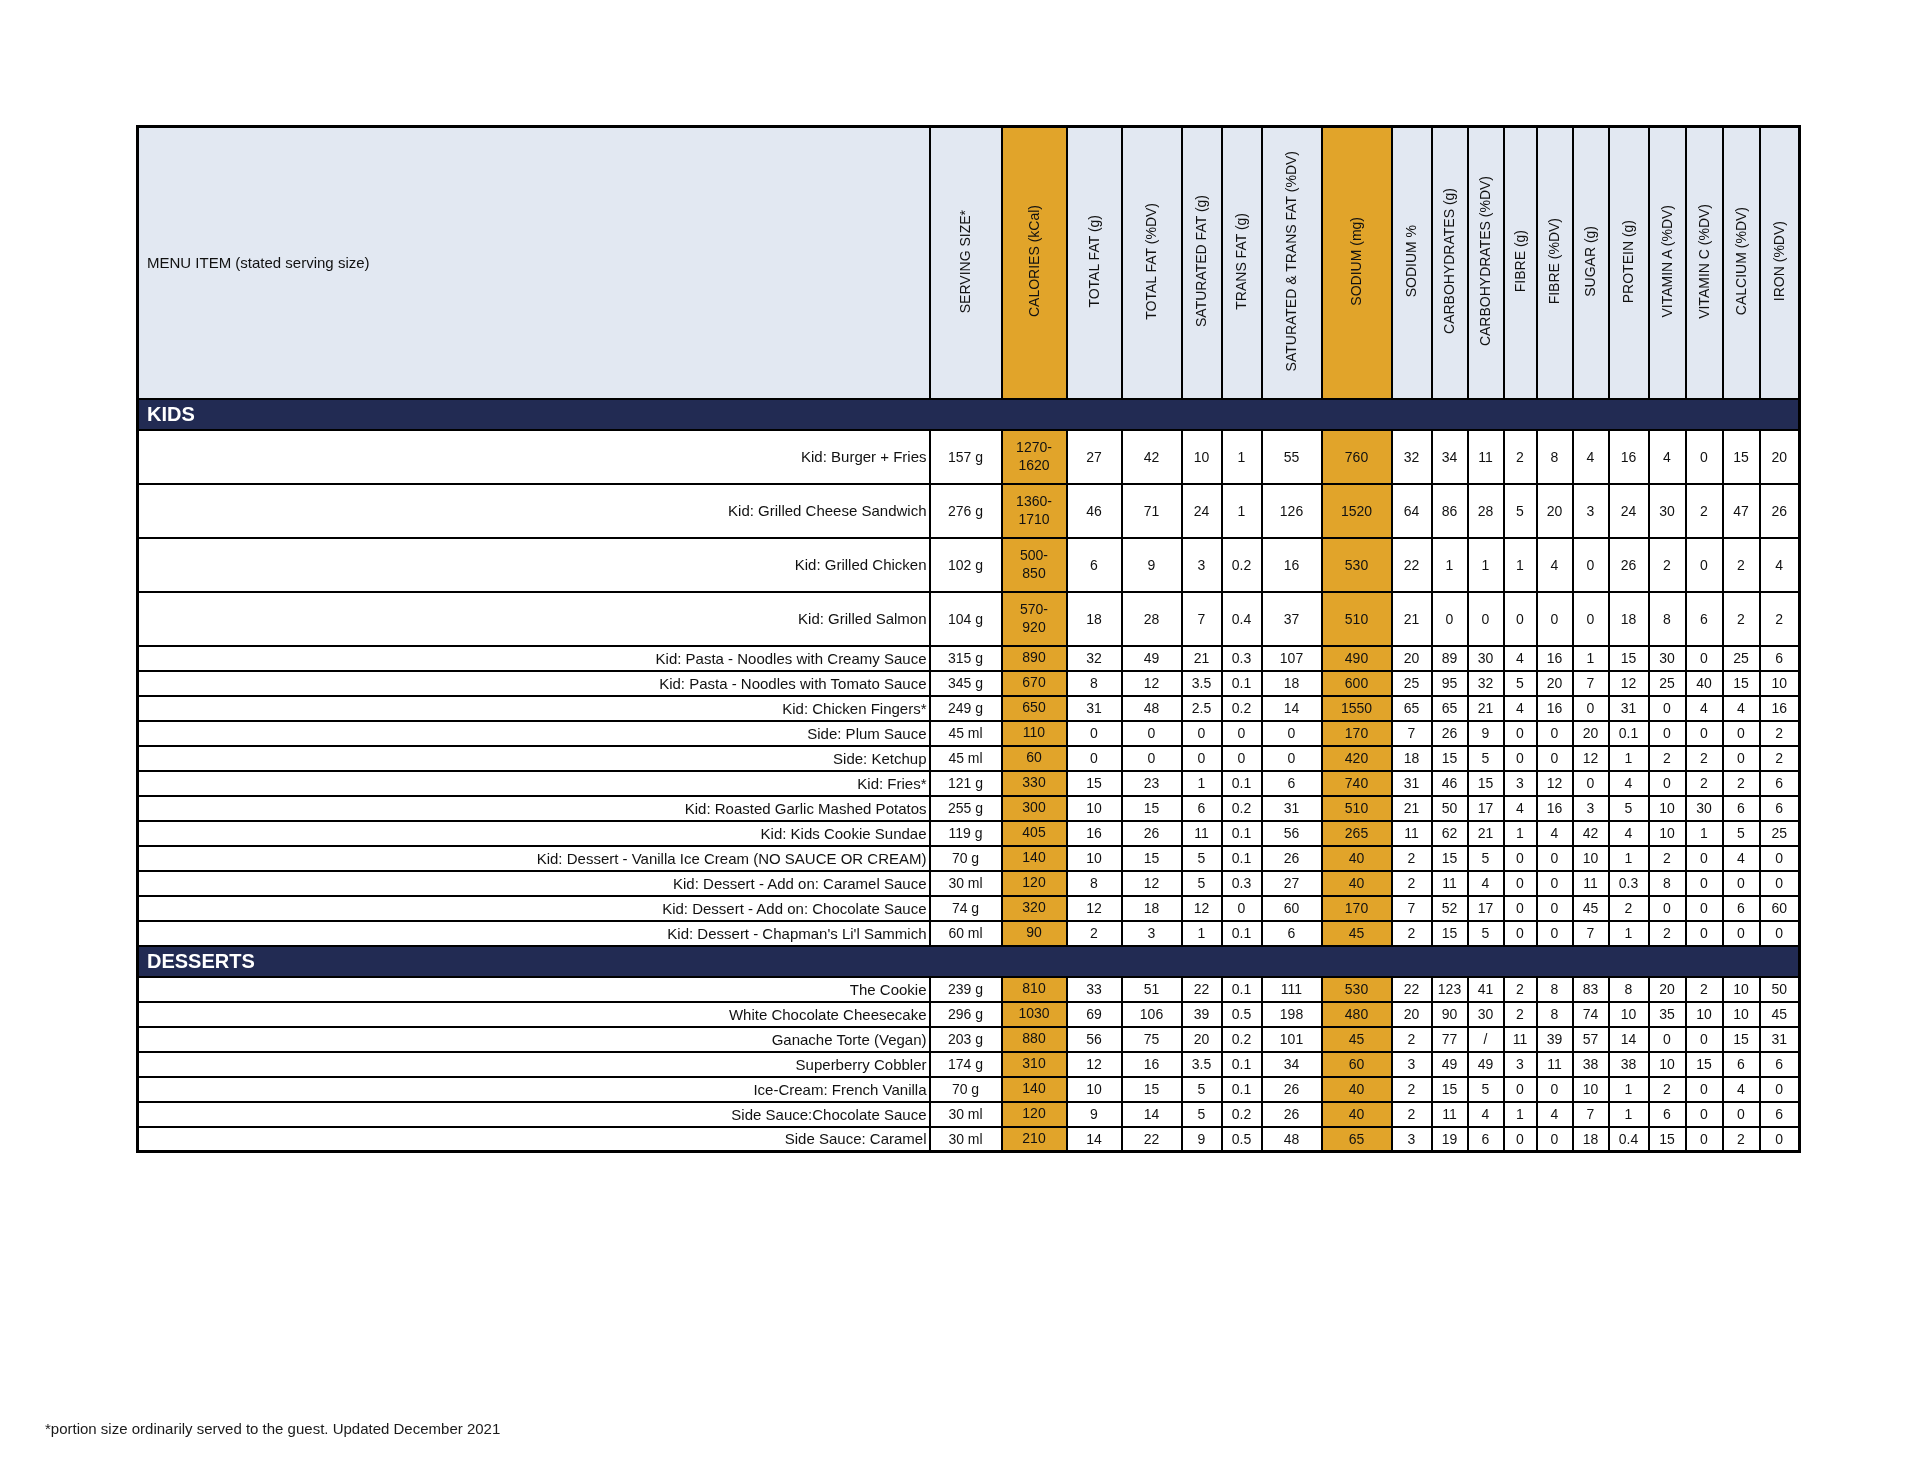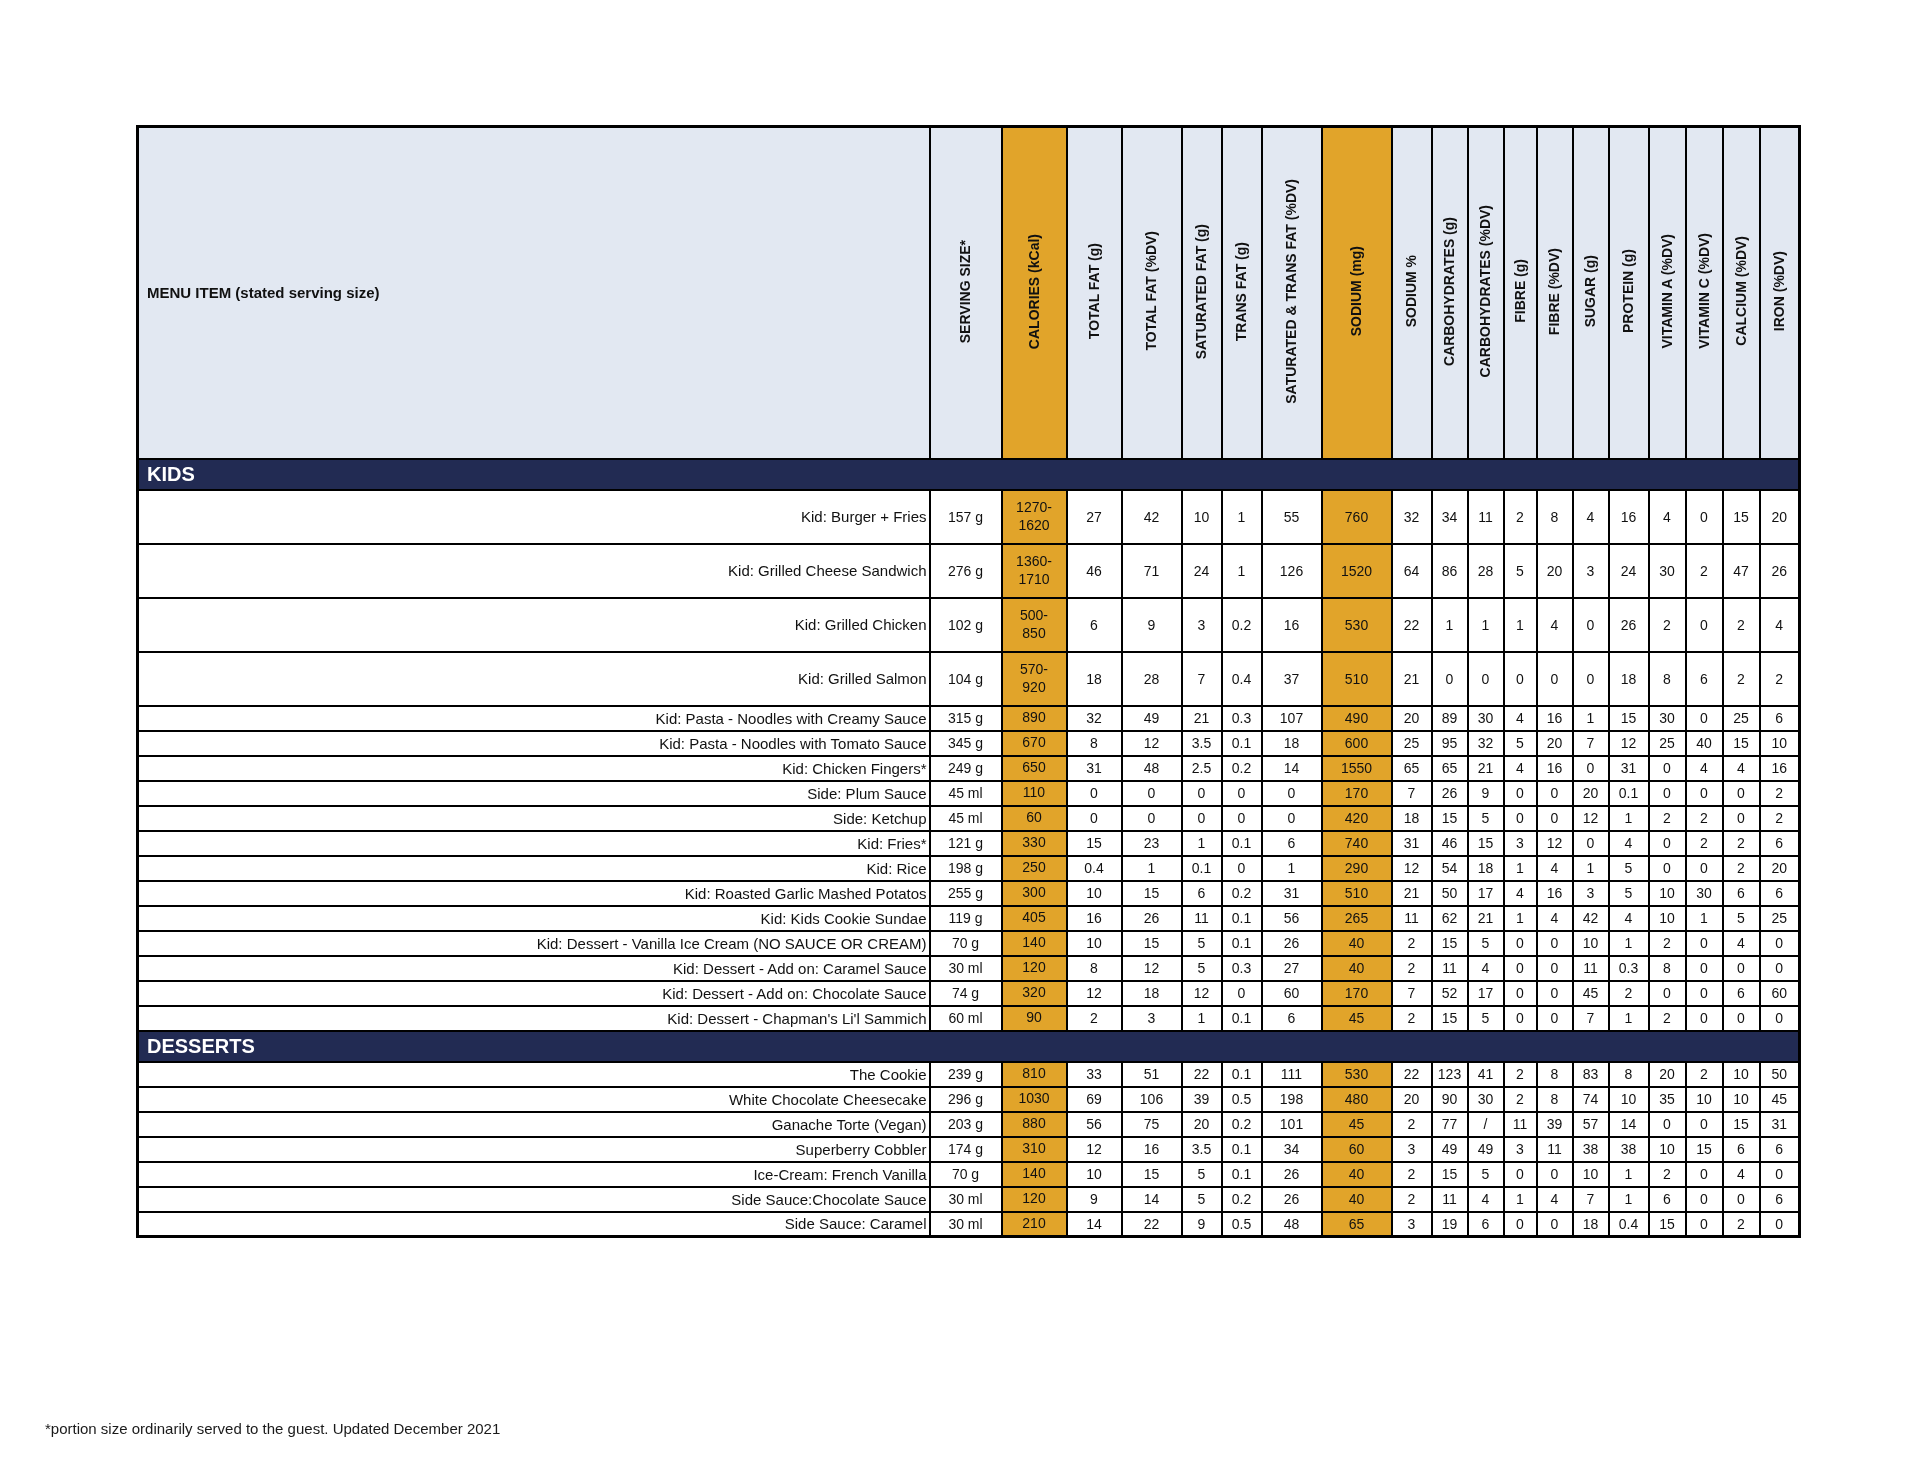--- a/index.html
+++ b/index.html
@@ -23,23 +23,23 @@
     left: 136px; top: 125px;
     width: 1662px;
     border-collapse: collapse;
     table-layout: fixed;
     border: 3px solid #000;
   }
   th, td { border: 2px solid #000; overflow: hidden; }
 
   thead th {
     background: var(--header-bg);
-    height: 332px;
+    height: 272px;
     font-size: 14px;
-    font-weight: bold;
+    font-weight: normal;
     text-align: center;
     vertical-align: middle;
     padding: 2px 0;
   }
   thead th.menu {
     text-align: left;
     padding-left: 8px;
     font-size: 15px;
   }
   thead th .vert {
@@ -359,42 +359,20 @@
           <td>3</td>
           <td>12</td>
           <td>0</td>
           <td>4</td>
           <td>0</td>
           <td>2</td>
           <td>2</td>
           <td>6</td>
         </tr>
         <tr>
-          <td class="item">Kid: Rice</td>
-          <td>198 g</td>
-          <td class="orange cal">250</td>
-          <td>0.4</td>
-          <td>1</td>
-          <td>0.1</td>
-          <td>0</td>
-          <td>1</td>
-          <td class="orange">290</td>
-          <td>12</td>
-          <td>54</td>
-          <td>18</td>
-          <td>1</td>
-          <td>4</td>
-          <td>1</td>
-          <td>5</td>
-          <td>0</td>
-          <td>0</td>
-          <td>2</td>
-          <td>20</td>
-        </tr>
-        <tr>
           <td class="item">Kid: Roasted Garlic Mashed Potatos</td>
           <td>255 g</td>
           <td class="orange cal">300</td>
           <td>10</td>
           <td>15</td>
           <td>6</td>
           <td>0.2</td>
           <td>31</td>
           <td class="orange">510</td>
           <td>21</td>

